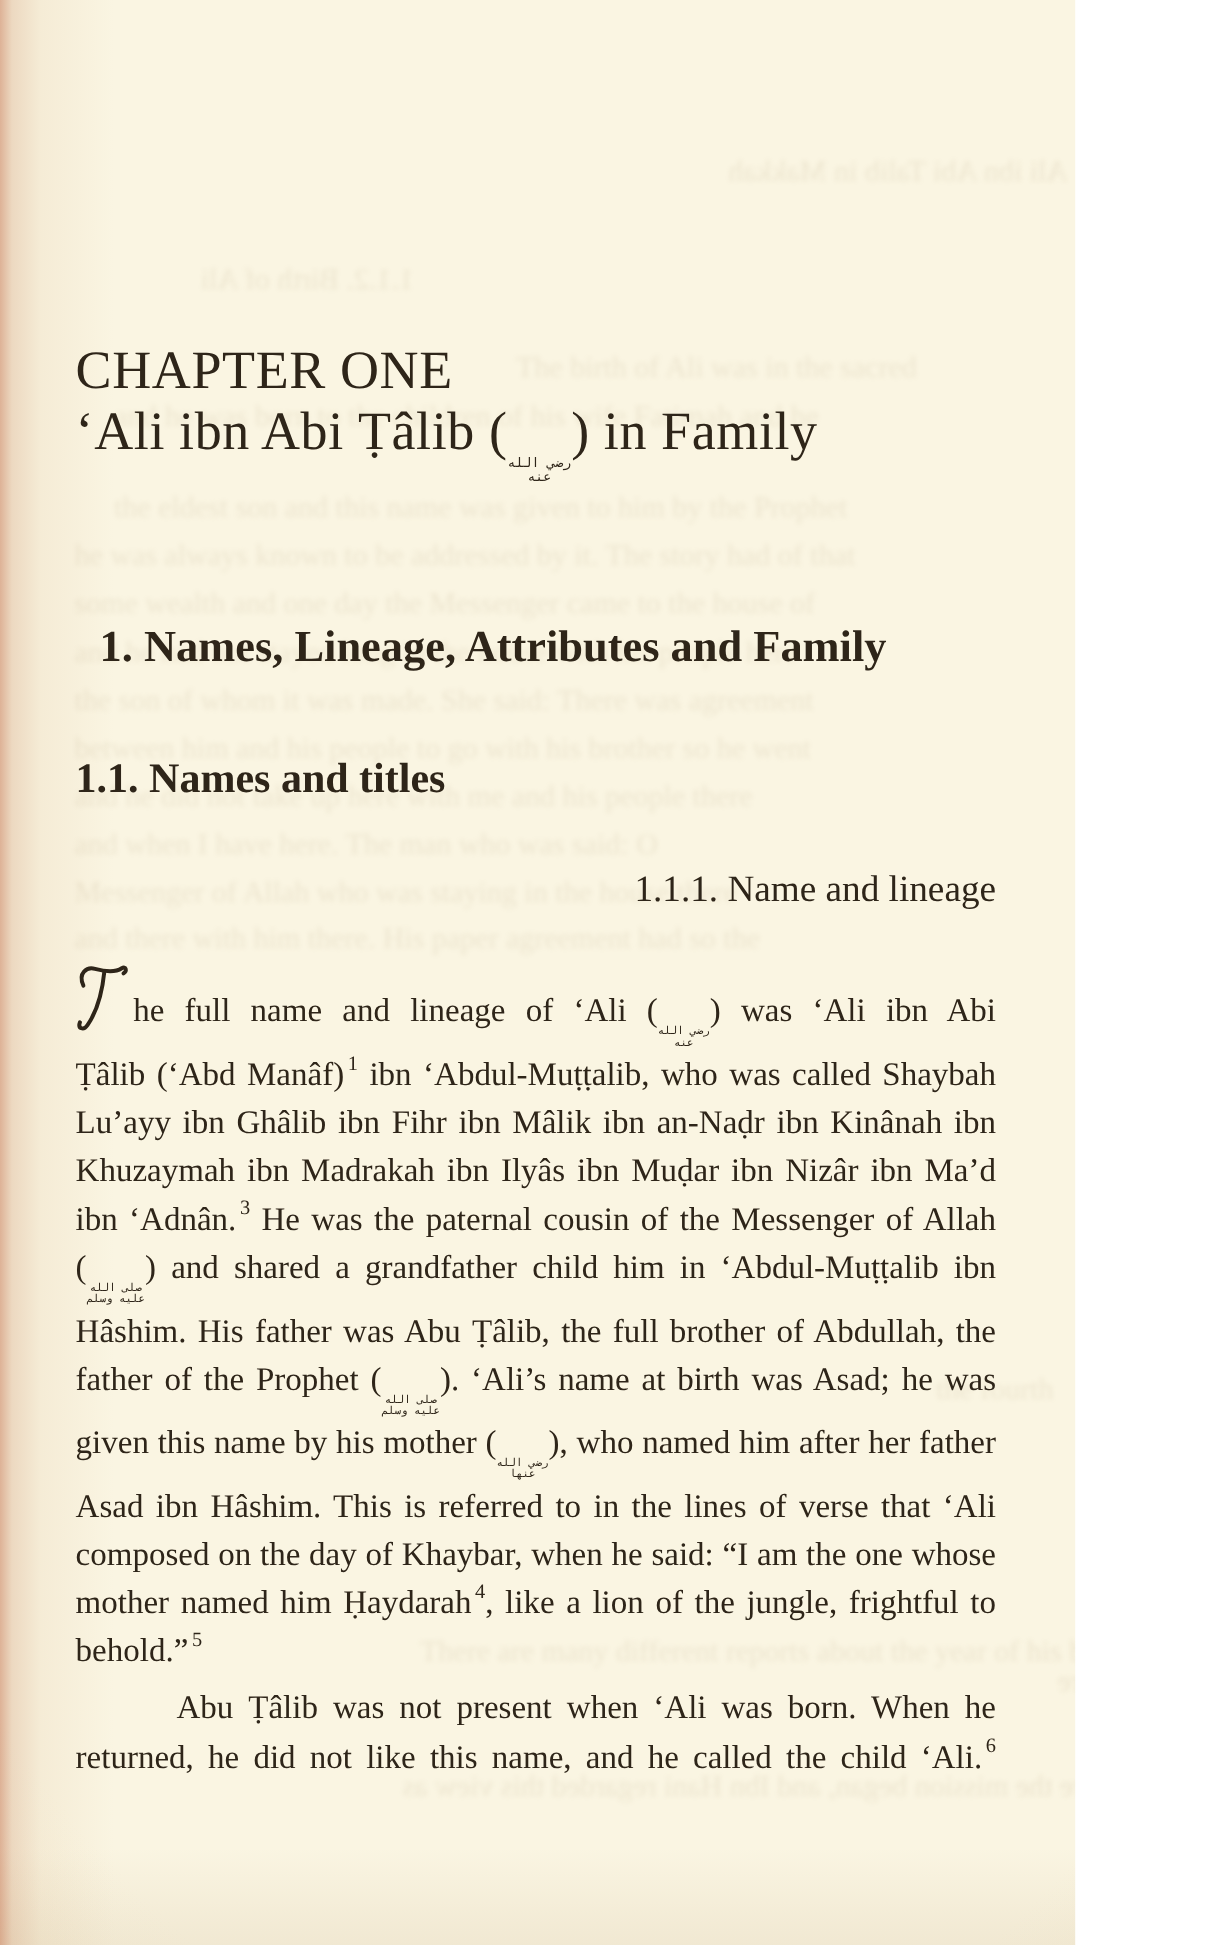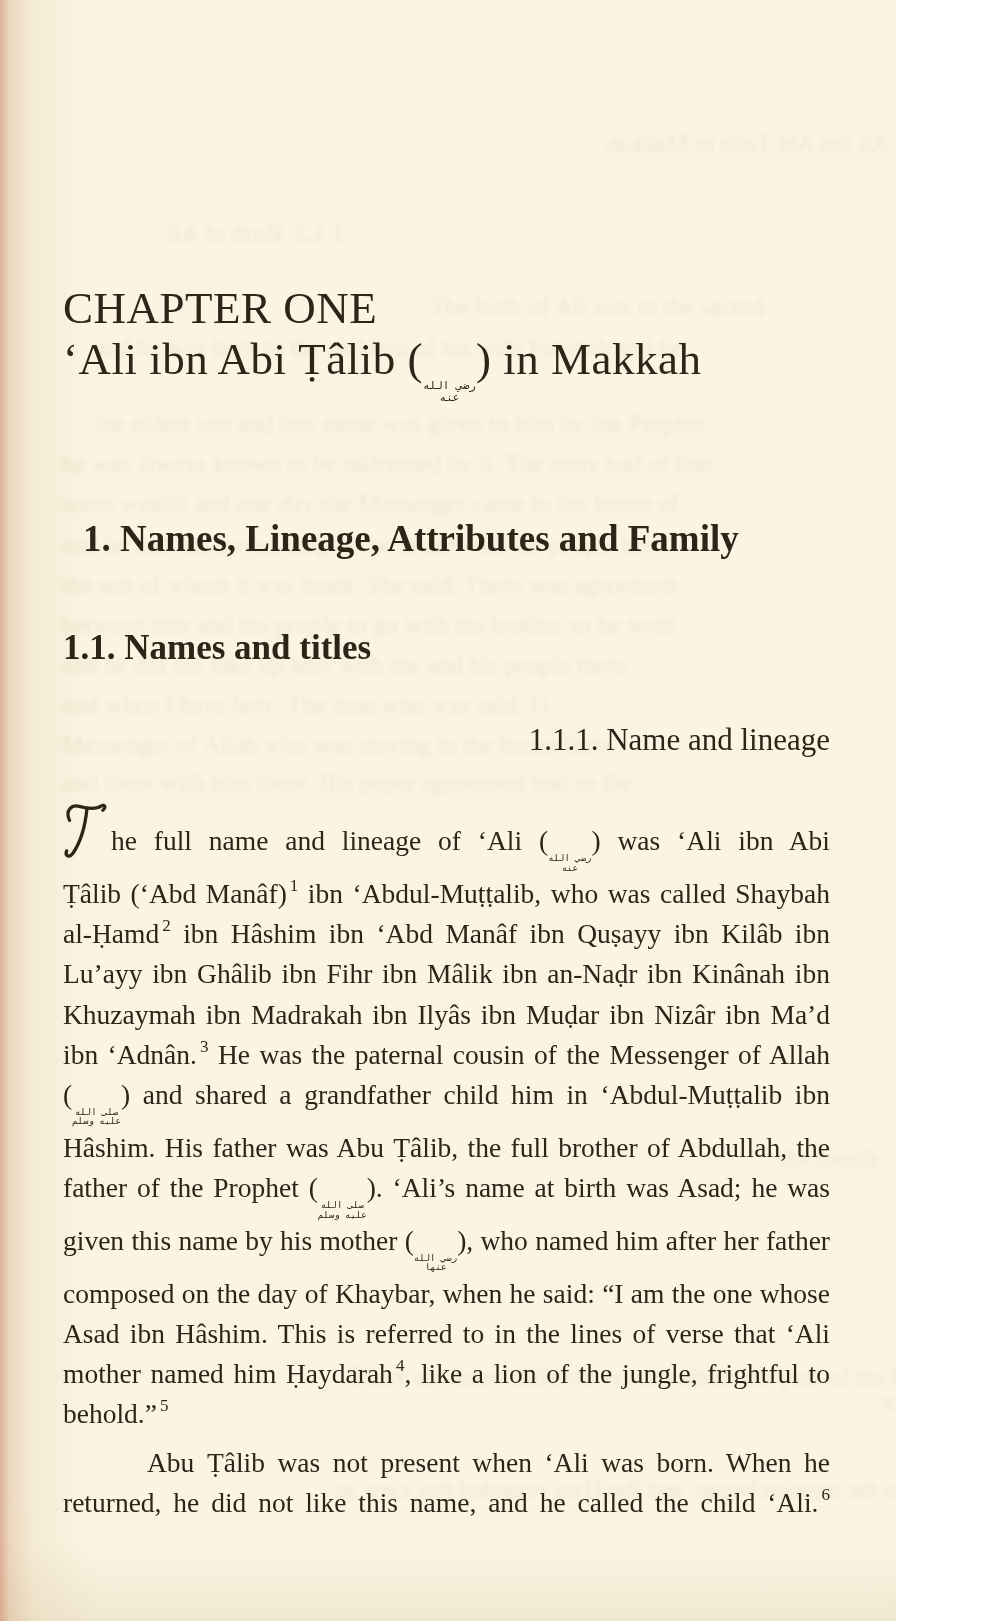--- a/index.html
+++ b/index.html
@@ -76,55 +76,54 @@
       <div class="ghost mir" style="left: 835px; top: 1388px; width: 110px;">before</div>
       <div class="ghost mir" style="left: 62px; top: 1476px; width: 885px;">before the mission began, and Ibn Hani regarded this view as</div>
     </div>
 
   <div class="content">
     <div class="kicker">CHAPTER ONE</div>
     <div class="chapter-title">
         <div class="line nojust"><span>‘Ali ibn Abi Ṭâlib (</span><span class="hon">
             <span>رضي الله</span>
             <span>عنه</span>
-          </span><span>) in Makkah</span></div>
+          </span><span>) in Family</span></div>
       </div>
 
     <h2 class="h1">1. Names, Lineage, Attributes and Family</h2>
     <h3 class="h2">1.1. Names and titles</h3>
     <h4 class="h3">1.1.1. Name and lineage</h4>
 
     <div class="para para1">
         <div class="line"><span class="dropcap" aria-label="T"><svg viewBox="0 0 44 62" xmlns="http://www.w3.org/2000/svg" fill="none" stroke="#2e2519" stroke-width="3.4" stroke-linecap="round">
               <path d="M6 19 C 1 8, 9 2.5, 16 4.5 C 25 7, 33 8, 39 4 C 42.5 1.8, 44 6, 40.5 8.5"></path>
               <path d="M24 7 C 22.5 22, 18.5 40, 9.5 53 C 6 58, 1 56, 3 50.5"></path>
             </svg></span><span>he full name and lineage of ‘Ali (</span><span class="hon">
             <span>رضي الله</span>
             <span>عنه</span>
           </span><span>) was ‘Ali ibn Abi</span></div>
         <div class="line"><span>Ṭâlib (‘Abd Manâf)</span><sup class="fnref">1</sup><span> ibn ‘Abdul-Muṭṭalib, who was called Shaybah</span></div>
-        <div class="line"><span>al-Ḥamd</span><sup class="fnref">2</sup><span> ibn Hâshim ibn ‘Abd Manâf ibn Quṣayy ibn Kilâb ibn</span></div>
         <div class="line"><span>Lu’ayy ibn Ghâlib ibn Fihr ibn Mâlik ibn an-Naḍr ibn Kinânah ibn</span></div>
         <div class="line"><span>Khuzaymah ibn Madrakah ibn Ilyâs ibn Muḍar ibn Nizâr ibn Ma’d</span></div>
         <div class="line"><span>ibn ‘Adnân.</span><sup class="fnref">3</sup><span> He was the paternal cousin of the Messenger of Allah</span></div>
         <div class="line"><span>(</span><span class="hon">
             <span>صلى الله</span>
             <span>عليه وسلم</span>
           </span><span>) and shared a grandfather child him in ‘Abdul-Muṭṭalib ibn</span></div>
         <div class="line"><span>Hâshim. His father was Abu Ṭâlib, the full brother of Abdullah, the</span></div>
         <div class="line"><span>father of the Prophet (</span><span class="hon">
             <span>صلى الله</span>
             <span>عليه وسلم</span>
           </span><span>). ‘Ali’s name at birth was Asad; he was</span></div>
         <div class="line"><span>given this name by his mother (</span><span class="hon">
             <span>رضي الله</span>
             <span>عنها</span>
           </span><span>), who named him after her father</span></div>
+        <div class="line"><span>Asad ibn Hâshim. This is referred to in the lines of verse that ‘Ali</span></div>
         <div class="line"><span>composed on the day of Khaybar, when he said: “I am the one whose</span></div>
-        <div class="line"><span>Asad ibn Hâshim. This is referred to in the lines of verse that ‘Ali</span></div>
         <div class="line"><span>mother named him Ḥaydarah</span><sup class="fnref">4</sup><span>, like a lion of the jungle, frightful to</span></div>
         <div class="line nojust"><span>behold.”</span><sup class="fnref">5</sup></div>
       </div>
     <div class="para para2">
         <div class="line indent"><span>Abu Ṭâlib was not present when ‘Ali was born. When he</span></div>
         <div class="line"><span>returned, he did not like this name, and he called the child ‘Ali.</span><sup class="fnref">6</sup></div>
       </div>
   </div>
 
 </div>

